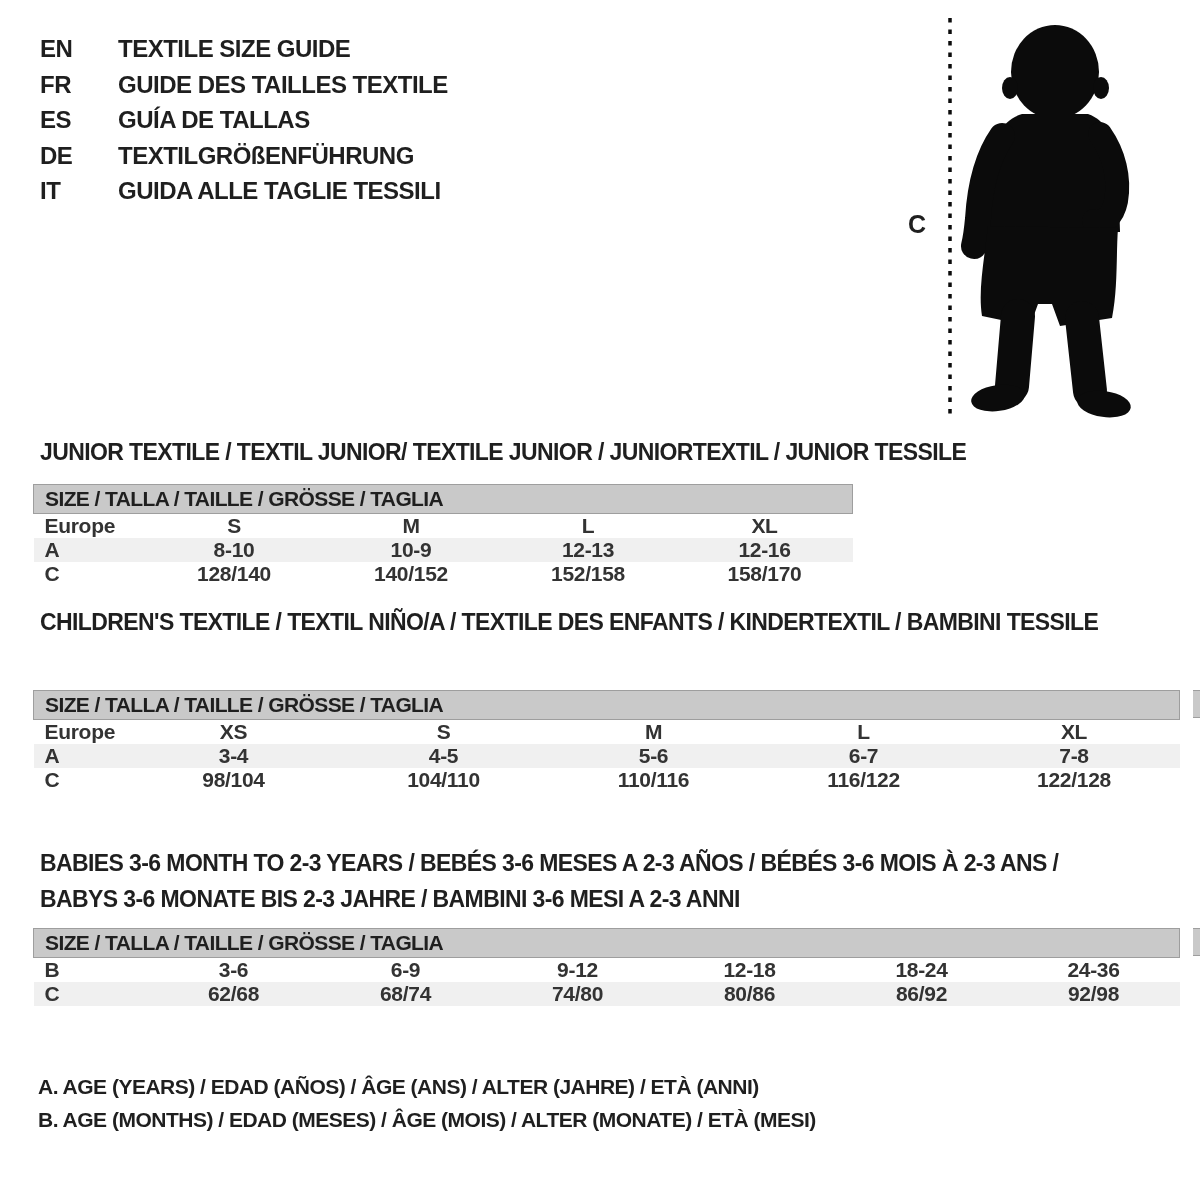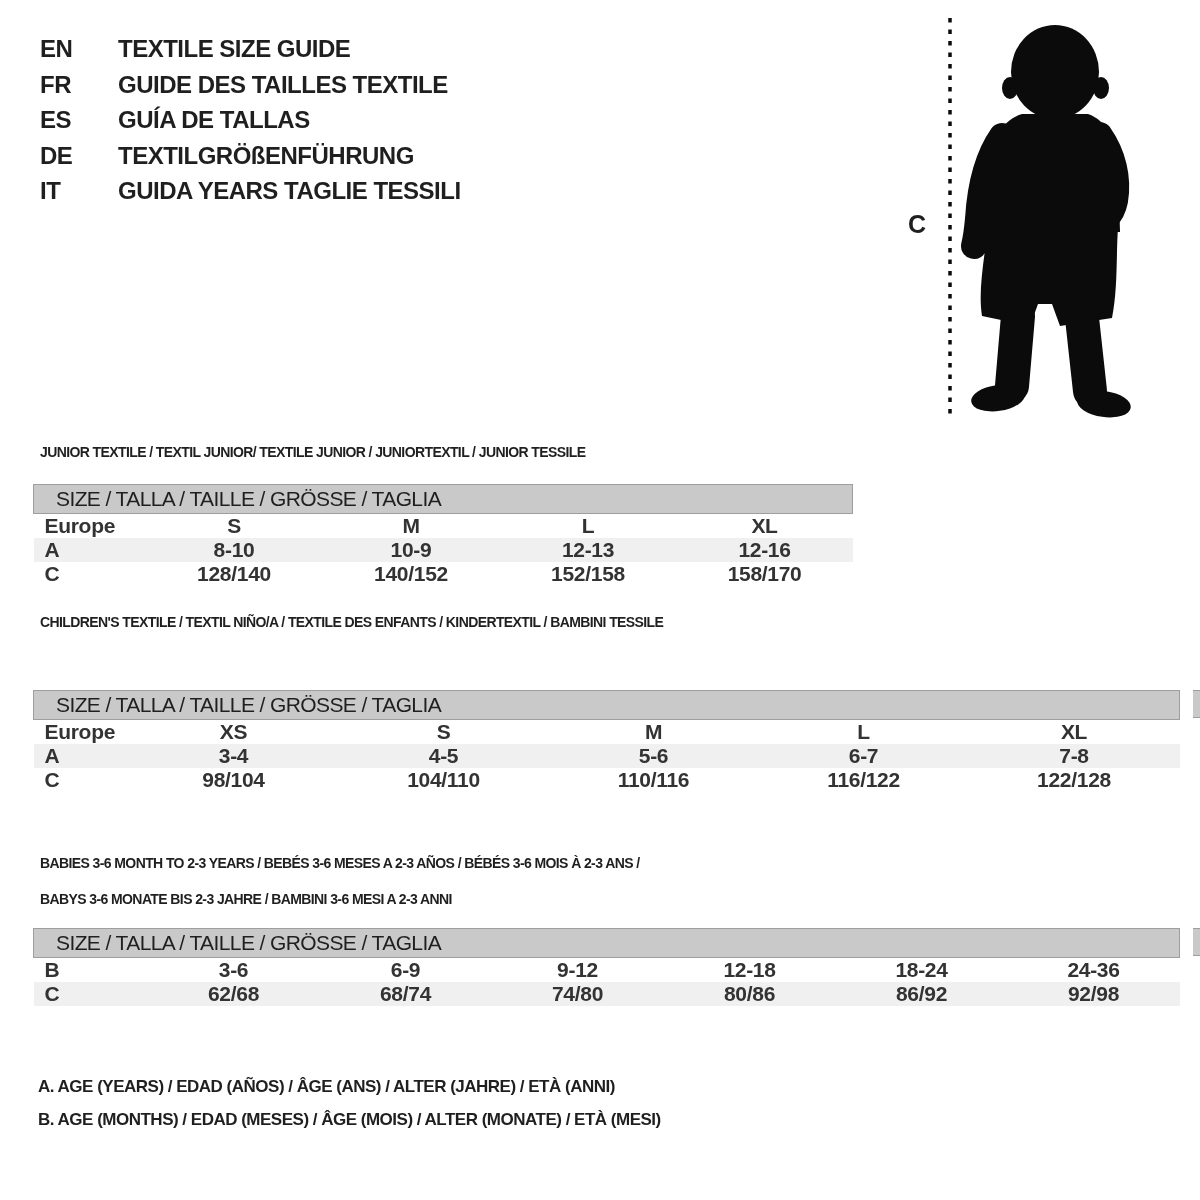--- a/index.html
+++ b/index.html
@@ -11,35 +11,35 @@
     overflow:hidden;
   }
   
   .lang-list { position:absolute; left:40px; top:31px; font-size:24px; font-weight:bold; line-height:35.6px; letter-spacing:-0.5px; color:var(--title-ink,#1e1e1e); }
   .lang-row { white-space:nowrap; }
   .lang-code { display:inline-block; width:78px; }
   
   .measure-c { position:absolute; left:908px; top:210px; font-size:25px; font-weight:bold; color:var(--title-ink,#1e1e1e); }
   .figure-svg { position:absolute; left:938px; top:14px; color:var(--silhouette,#0b0b0b); }
   
-  .section-title { position:absolute; left:40px; font-size:14px; font-weight:bold; letter-spacing:-0.6px; line-height:35.5px; color:var(--title-ink,#1e1e1e); white-space:nowrap; }
+  .section-title { position:absolute; left:40px; font-size:23px; font-weight:bold; letter-spacing:-0.6px; line-height:35.5px; color:var(--title-ink,#1e1e1e); white-space:nowrap; }
   
   .size-table { position:absolute; border-collapse:collapse; table-layout:fixed; font-weight:bold; font-size:21px; color:var(--ink,#333); }
   .size-table th {
     background:var(--header-bar-bg,#c9c9c9);
     border:1px solid var(--header-bar-border,#9f9f9f);
-    text-align:left; padding:0 0 0 22px; height:28px;
-    font-size:21px; letter-spacing:-0.6px; font-weight:normal; color:var(--title-ink,#2e2e2e);
+    text-align:left; padding:0 0 0 11px; height:28px;
+    font-size:21px; letter-spacing:-0.6px; font-weight:bold; color:var(--title-ink,#2e2e2e);
     white-space:nowrap;
   }
   .size-table td { text-align:center; height:16px; padding:0; letter-spacing:-0.3px; white-space:nowrap; }
   .size-table td.lbl { text-align:left; padding-left:11px; }
   .size-table tr.alt td { background:var(--row-alt-bg,#f0f0f0); }
   
-  .legend { position:absolute; left:38px; top:1070px; font-size:17px; font-weight:bold; letter-spacing:-0.5px; line-height:33.4px; color:var(--title-ink,#1e1e1e); }
+  .legend { position:absolute; left:38px; top:1070px; font-size:21px; font-weight:bold; letter-spacing:-0.5px; line-height:33.4px; color:var(--title-ink,#1e1e1e); }
   .legend div { white-space:nowrap; }
   
   .edge-frag { position:absolute; left:1193px; width:7px; height:28px; background:var(--header-bar-bg,#c9c9c9); border-top:1px solid var(--header-bar-border,#9f9f9f); border-bottom:1px solid var(--header-bar-border,#9f9f9f); box-sizing:border-box; }
 </style>
 </head>
 <body>
 
 <div class="canvas">
 
   <div class="lang-list">
@@ -49,21 +49,21 @@
     <div class="lang-row">
       <span class="lang-code">FR</span><span>GUIDE DES TAILLES TEXTILE</span>
     </div>
     <div class="lang-row">
       <span class="lang-code">ES</span><span>GUÍA DE TALLAS</span>
     </div>
     <div class="lang-row">
       <span class="lang-code">DE</span><span>TEXTILGRÖßENFÜHRUNG</span>
     </div>
     <div class="lang-row">
-      <span class="lang-code">IT</span><span>GUIDA YEARS TAGLIE TESSILI</span>
+      <span class="lang-code">IT</span><span>GUIDA ALLE TAGLIE TESSILI</span>
     </div>
   </div>
 
   <div class="measure-c">C</div>
   <svg class="figure-svg" width="210" height="412" viewBox="0 0 210 412" aria-hidden="true">
     <line x1="12" y1="4" x2="12" y2="402" stroke="currentColor" stroke-width="3.5" stroke-dasharray="4.5 7"></line>
     <g fill="currentColor">
       <ellipse cx="117" cy="58" rx="44" ry="47"></ellipse>
       <ellipse cx="72" cy="74" rx="8" ry="11"></ellipse>
       <ellipse cx="163" cy="74" rx="8" ry="11"></ellipse>

